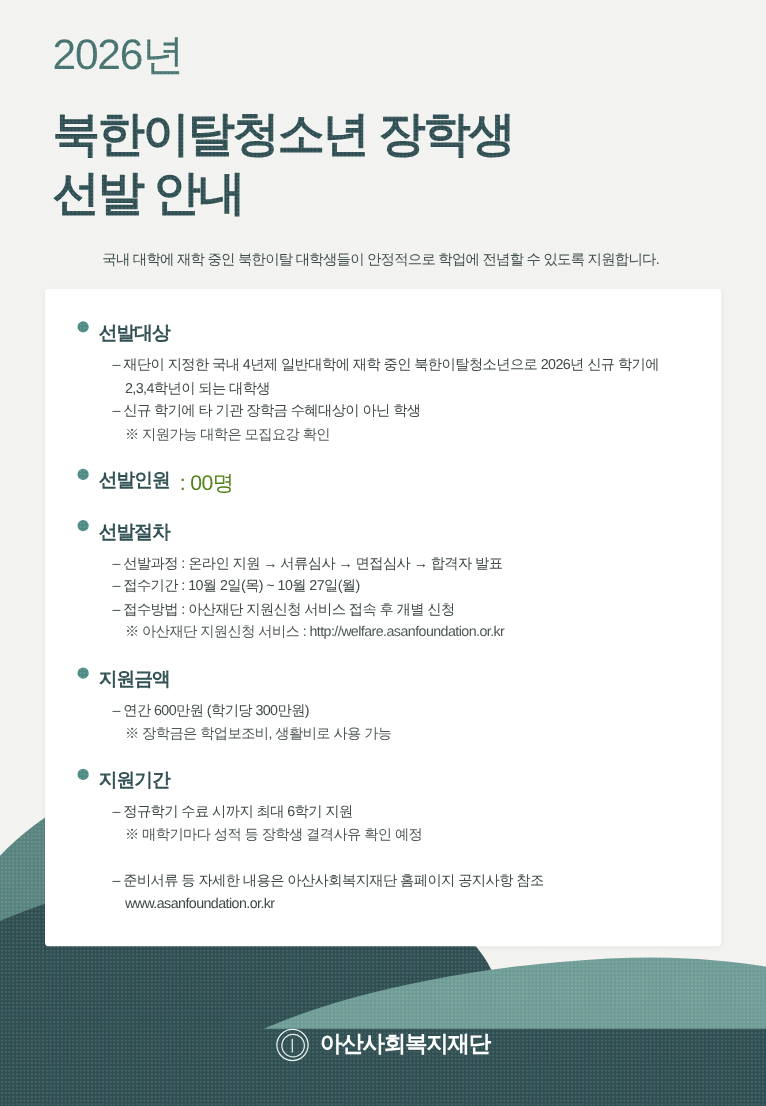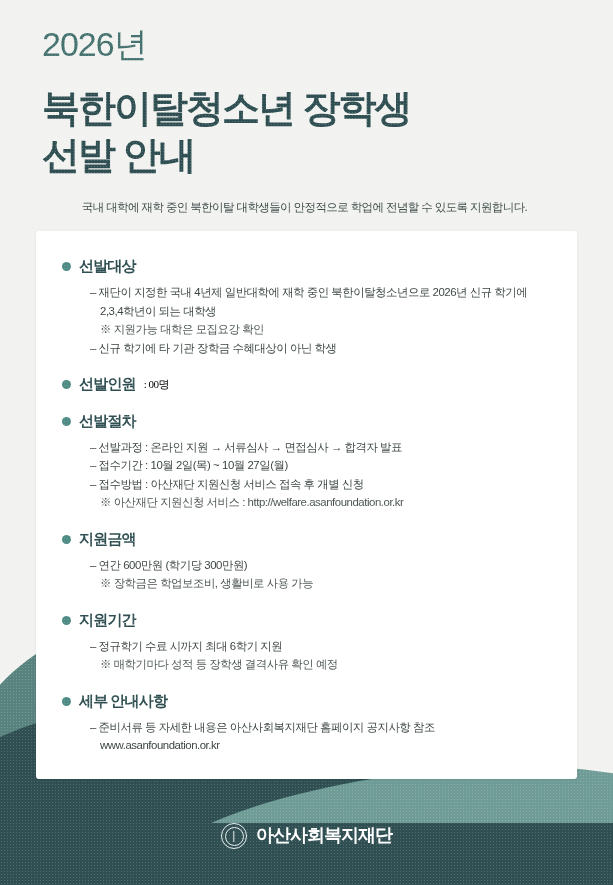--- a/index.html
+++ b/index.html
@@ -112,41 +112,40 @@
     box-shadow: 0 1px 4px rgba(0,0,0,0.06);
   }
 
   .section {
     margin-bottom: 18px;
   }
   .section:last-child { margin-bottom: 0; }
 
   .sec-head {
     display: flex;
-    align-items: center;
+    align-items: flex-start;
     gap: 8px;
     margin-bottom: 7px;
-    font-family: Liberation Serif, serif;
   }
   .bullet-dot {
     width: 9px;
     height: 9px;
     border-radius: 50%;
     background: #4f8b85;
     flex: 0 0 auto;
   }
   .sec-title {
     font-size: 15px;
     font-weight: bold;
     color: #2f4f52;
     letter-spacing: -0.8px;
   }
   .sec-inline {
-    font-size: 11px;
-    color: #000000;
+    font-size: 17px;
+    color: #4d7c0f;
     letter-spacing: -0.5px;
   }
 
   .lines {
     padding-left: 28px;
   }
   .line {
     font-size: 11.4px;
     line-height: 1.62;
     color: #3a4442;
@@ -233,22 +232,22 @@
 
     <div class="section">
       <div class="sec-head">
         <span class="bullet-dot"></span>
         <span class="sec-title">선발대상</span>
         <span class="sec-inline"></span>
       </div>
       <div class="lines">
         <div class="line">– 재단이 지정한 국내 4년제 일반대학에 재학 중인 북한이탈청소년으로 2026년 신규 학기에</div>
         <div class="line indent">2,3,4학년이 되는 대학생</div>
+        <div class="line">– 신규 학기에 타 기관 장학금 수혜대상이 아닌 학생</div>
         <div class="line note indent">※ 지원가능 대학은 모집요강 확인</div>
-        <div class="line">– 신규 학기에 타 기관 장학금 수혜대상이 아닌 학생</div>
       </div>
     </div>
 
     <div class="section">
       <div class="sec-head">
         <span class="bullet-dot"></span>
         <span class="sec-title">선발인원</span>
         <span class="sec-inline">: 00명</span>
       </div>
     </div>
@@ -285,25 +284,20 @@
         <span class="sec-title">지원기간</span>
         <span class="sec-inline"></span>
       </div>
       <div class="lines">
         <div class="line">– 정규학기 수료 시까지 최대 6학기 지원</div>
         <div class="line note indent">※ 매학기마다 성적 등 장학생 결격사유 확인 예정</div>
       </div>
     </div>
 
     <div class="section">
-      <div class="sec-head">
-        <span class="bullet-dot"></span>
-        <span class="sec-title">세부 안내사항</span>
-        <span class="sec-inline"></span>
-      </div>
       <div class="lines">
         <div class="line">– 준비서류 등 자세한 내용은 아산사회복지재단 홈페이지 공지사항 참조</div>
         <div class="line url-line">www.asanfoundation.or.kr</div>
       </div>
     </div>
 
   </div>
 
   <div class="footer">
     <span class="logo-mark">

